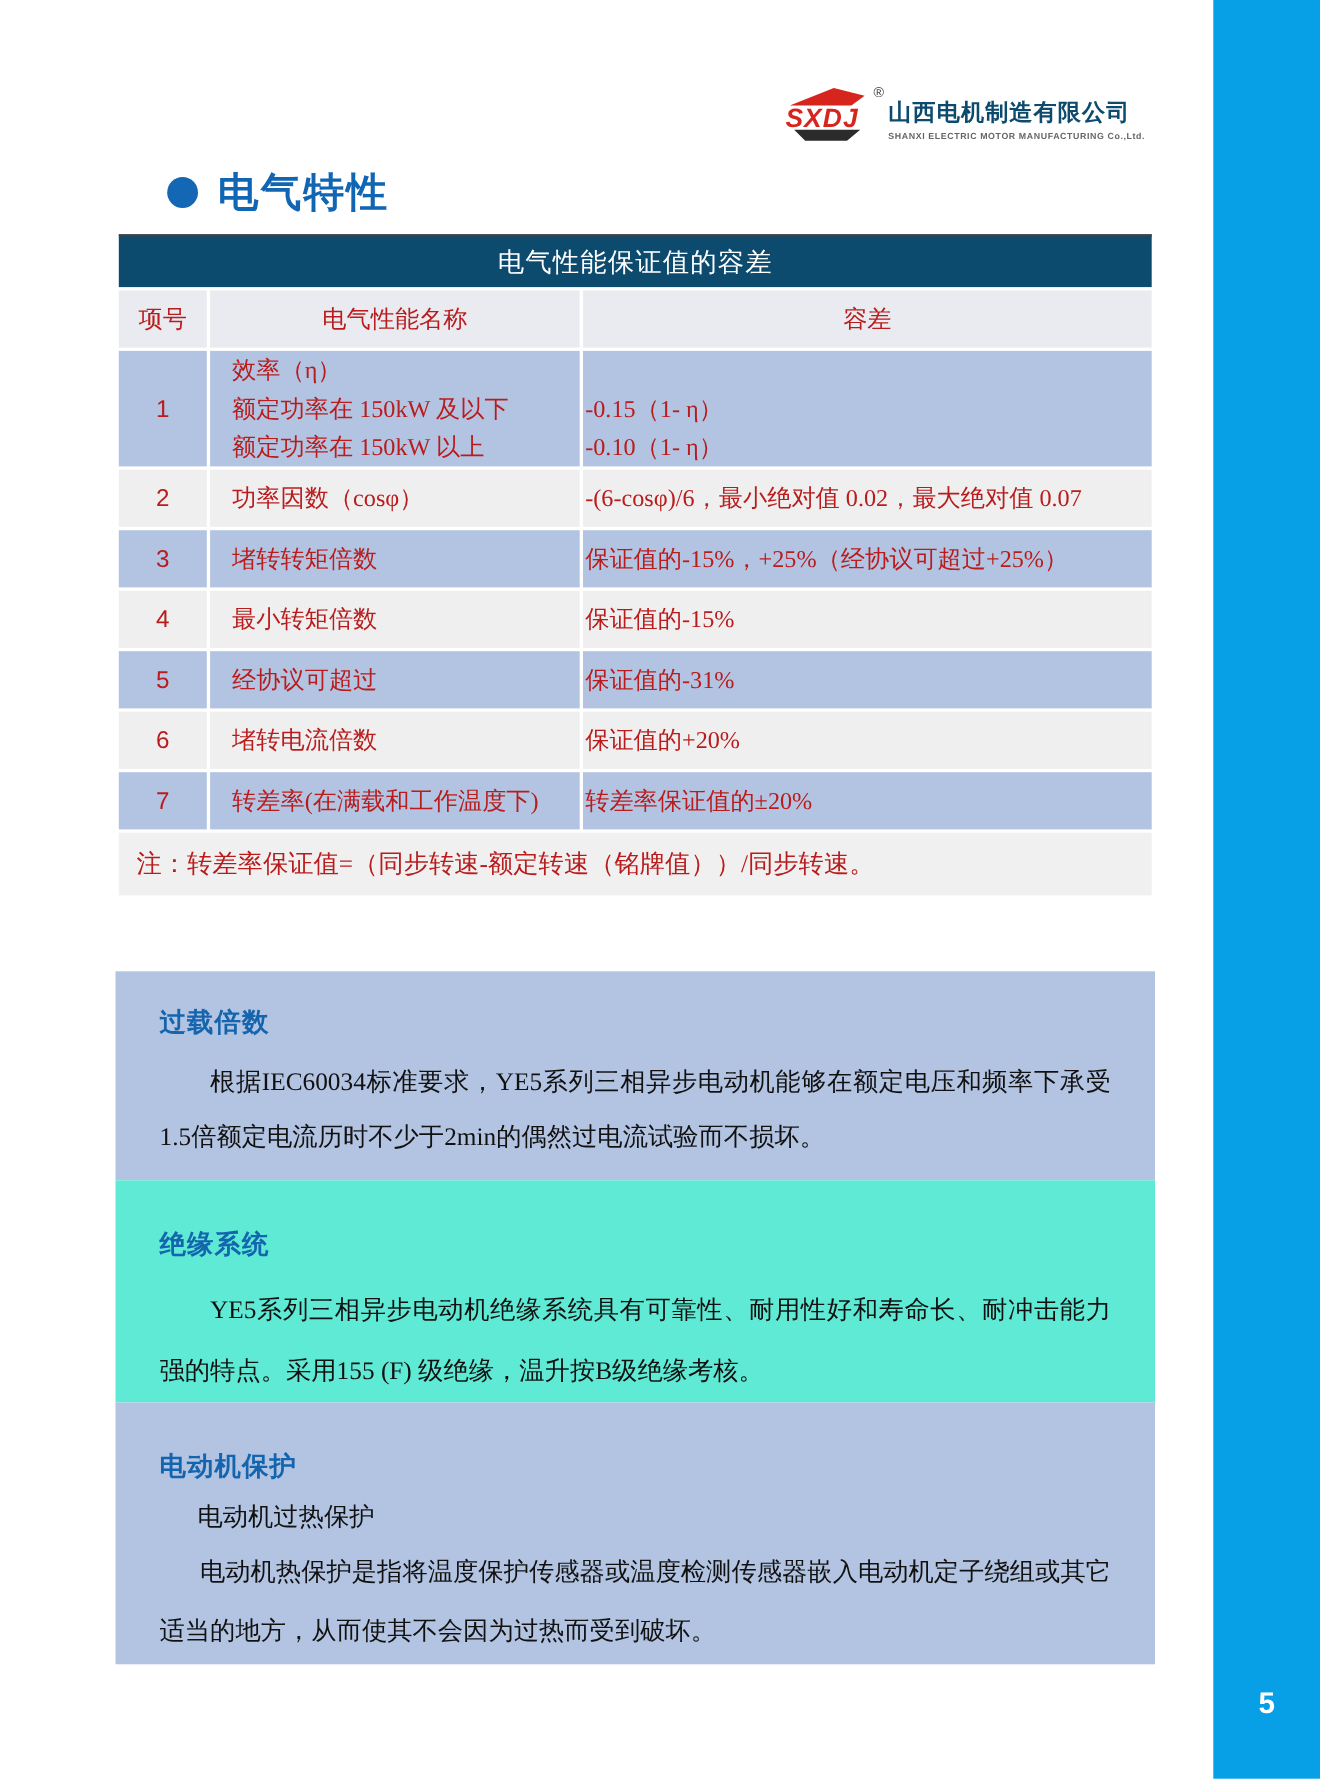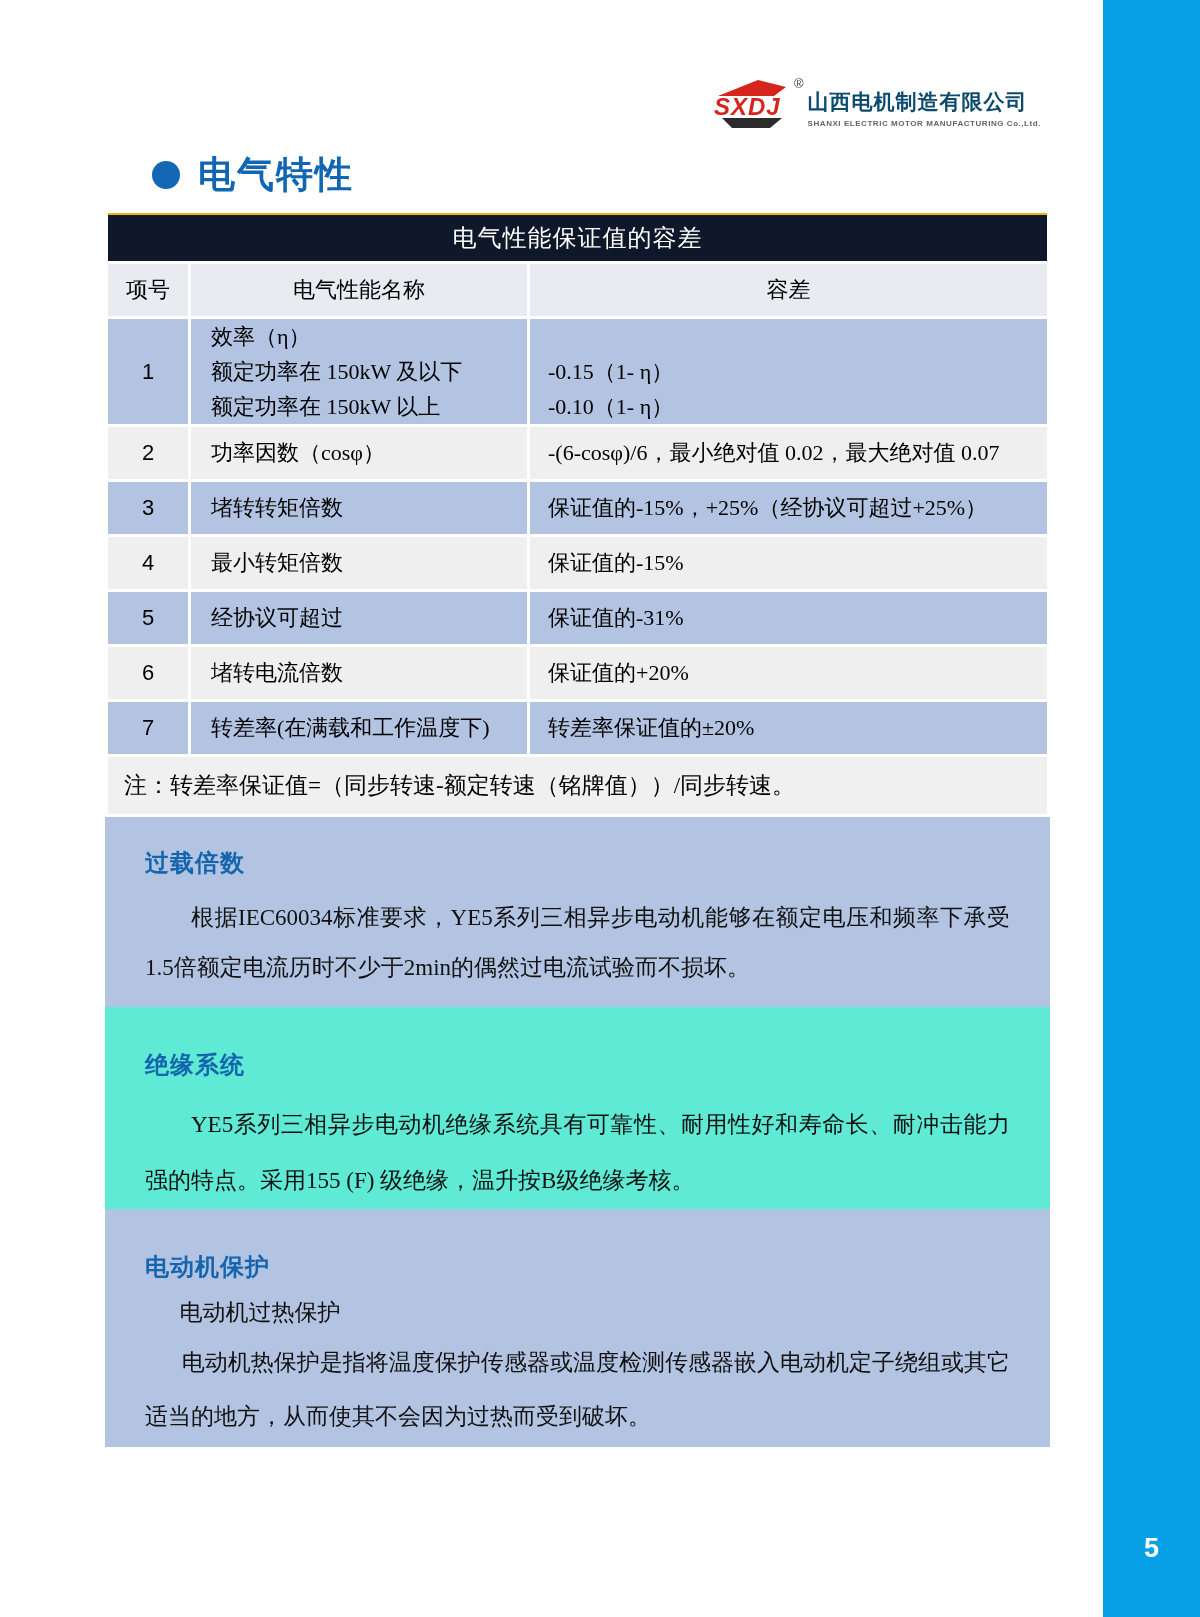--- a/index.html
+++ b/index.html
@@ -31,47 +31,47 @@
   
   .section-head { position:absolute; top:150px; left:152px; display:flex; align-items:center; }
   .bullet { width:28px; height:28px; border-radius:50%; background:#1467b4; margin-right:18px; }
   .section-title { font-size:37px; font-weight:bold; color:#1166b3;
                    font-family:"Liberation Sans", sans-serif; letter-spacing:2px; }
 
   
   .content { position:absolute; top:210px; left:105px; width:945px; }
 
   table.perf { width:945px; border-collapse:separate; border-spacing:3px; table-layout:fixed; }
-  table.perf td { font-size:22px; color:#000000; vertical-align:middle; }
+  table.perf td { font-size:22px; color:#b91c1c; vertical-align:middle; }
   .col-num { width:80px; } .col-name { width:336px; } .col-tol { width:517px; }
 
   tr.t-title td {
-    background:#0f172a; border-top:2px solid #eab308;
+    background:#0c4a6e; border-top:2px solid #404040;
     color:#ffffff; text-align:center; height:48px; font-size:24px; letter-spacing:1px;
   }
   tr.t-head td { background:#e9ebf0; text-align:center; height:52px; }
 
   tr.row-blue td { background:#b3c4e2; }
   tr.row-gray td { background:#efefef; }
   td.c-num { text-align:center; font-family:"Liberation Sans", sans-serif; font-size:23px; }
   td.c-name { padding-left:20px; }
-  td.c-tol  { padding-left:18px; }
+  td.c-tol  { padding-left:2px; }
   tr.r-std td { height:52px; }
   tr.r-tall td { height:92px; vertical-align:middle; }
   .cell-line { line-height:35px; white-space:nowrap; }
   .cell-line.empty { visibility:hidden; }
 
   tr.t-note td { background:#f0f0f0; height:57px; padding-left:16px; font-size:23px; }
 
   
   .box { width:945px; padding:0 40px; overflow:hidden; }
   .box-title { color:#1565ae; font-size:24px; font-weight:bold;
                font-family:"Liberation Sans", sans-serif; letter-spacing:1px; }
   .box-body { font-size:23px; color:#111; text-indent:2em; text-align:justify; }
-  .box1 { height:190px; background:#b3c4e2; padding-top:30px; }
+  .box1 { margin-top:66px; height:190px; background:#b3c4e2; padding-top:30px; }
   .box1 .box-body { margin-top:14px; line-height:50px; }
   .box2 { height:202px; background:#5eead4; padding-top:42px; }
   .box2 .box-body { margin-top:16px; line-height:56px; }
   .box3 { height:238px; background:#b3c4e2; padding-top:42px; }
   .box-sub { font-size:23px; color:#111; margin-top:14px; padding-left:1.5em; }
   .box3 .box-body { margin-top:8px; line-height:54px; text-indent:1.6em; }
 </style>
 </head>
 <body>
 

